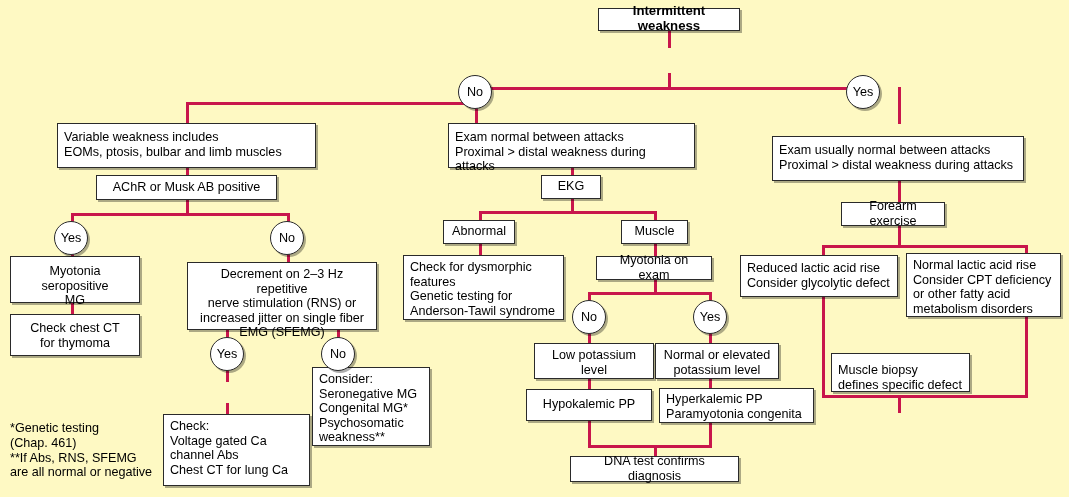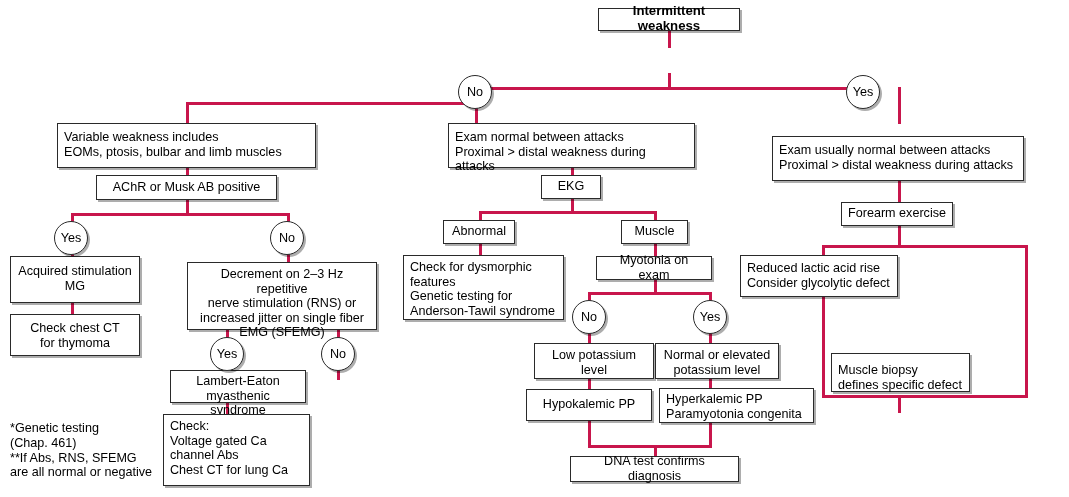--- a/index.html
+++ b/index.html
@@ -5,21 +5,21 @@
 <style>
   html,body{margin:0;padding:0;}
   body{
     background:#e3f0e6;
     font-family:"Liberation Sans", sans-serif;
   }
   #canvas{
     position:relative;
     width:1069px;
     height:497px;
-    background:#ffffff;
+    background:#fef9c3;
     overflow:hidden;
   }
 
   
   .ln{position:absolute;background:#c8164c;z-index:1;}
   .lnv{width:3px;}
   .lnh{height:3px;}
 
   
   .bx{
@@ -126,39 +126,42 @@
   <div class="ln lnv" style="left:898px;top:395px;height:18px;"></div>
 
   <div class="bx c title mid" style="left:598px;top:8px;width:142px;height:23px;">Intermittent weakness</div>
 
 
   <div class="bx l" style="left:57px;top:123px;width:259px;height:45px;padding-top:6px;">Variable weakness includes
    EOMs, ptosis, bulbar and limb muscles</div>
 
   <div class="bx c mid" style="left:96px;top:175px;width:181px;height:25px;">AChR or Musk AB positive</div>
 
-  <div class="bx c" style="left:10px;top:256px;width:130px;height:47px;padding-top:7px;">Acquired stimulation
+  <div class="bx c" style="left:10px;top:256px;width:130px;height:47px;padding-top:7px;">Myotonia seropositive
 MG</div>
 
   <div class="bx c" style="left:10px;top:314px;width:130px;height:42px;padding-top:6px;">Check chest CT
 for thymoma</div>
 
   <div class="bx c" style="left:187px;top:262px;width:190px;height:68px;padding-top:4px;">Decrement on 2–3 Hz repetitive
 nerve stimulation (RNS) or
 increased jitter on single fiber
 EMG (SFEMG)</div>
 
-  <div class="bx c" style="left:170px;top:370px;width:136px;height:33px;padding-top:3px;">Lambert-Eaton
-myasthenic syndrome</div>
 
   <div class="bx l" style="left:163px;top:414px;width:147px;height:72px;padding-top:4px;">Check:
    Voltage gated Ca
    channel Abs
    Chest CT for lung Ca</div>
 
+  <div class="bx l" style="left:312px;top:367px;width:118px;height:79px;padding-top:4px;">Consider:
+   Seronegative MG
+   Congenital MG*
+   Psychosomatic
+   weakness**</div>
 
   <div class="bx l" style="left:448px;top:123px;width:247px;height:45px;padding-top:6px;">Exam normal between attacks
 Proximal &gt; distal weakness during attacks</div>
 
   <div class="bx c mid" style="left:541px;top:175px;width:60px;height:24px;">EKG</div>
 
   <div class="bx c mid" style="left:443px;top:220px;width:72px;height:24px;">Abnormal</div>
 
   <div class="bx c mid" style="left:621px;top:220px;width:67px;height:24px;">Muscle</div>
 
@@ -178,25 +181,29 @@
   <div class="bx c mid" style="left:526px;top:389px;width:126px;height:32px;">Hypokalemic PP</div>
 
   <div class="bx l" style="left:659px;top:388px;width:155px;height:35px;padding-top:3px;">Hyperkalemic PP
 Paramyotonia congenita</div>
 
   <div class="bx c mid" style="left:570px;top:456px;width:169px;height:26px;">DNA test confirms diagnosis</div>
 
   <div class="bx l" style="left:772px;top:136px;width:252px;height:45px;padding-top:6px;">Exam usually normal between attacks
 Proximal &gt; distal weakness during attacks</div>
 
-  <div class="bx c mid" style="left:841px;top:202px;width:112px;height:24px;">Forearm exercise</div>
+  <div class="bx c mid" style="left:841px;top:202px;width:104px;height:24px;">Forearm exercise</div>
 
   <div class="bx l" style="left:740px;top:255px;width:158px;height:42px;padding-top:5px;">Reduced lactic acid rise
 Consider glycolytic defect</div>
 
+  <div class="bx l" style="left:906px;top:253px;width:155px;height:64px;padding-top:4px;">Normal lactic acid rise
+Consider CPT deficiency
+or other fatty acid
+metabolism disorders</div>
 
   <div class="bx l" style="left:831px;top:353px;width:139px;height:39px;padding-top:9px;">Muscle biopsy
    defines specific defect</div>
 
   <div class="bub" style="left:458px;top:75px;">No</div>
   <div class="bub" style="left:846px;top:75px;">Yes</div>
 
   <div class="bub" style="left:54px;top:221px;">Yes</div>
   <div class="bub" style="left:270px;top:221px;">No</div>
 

